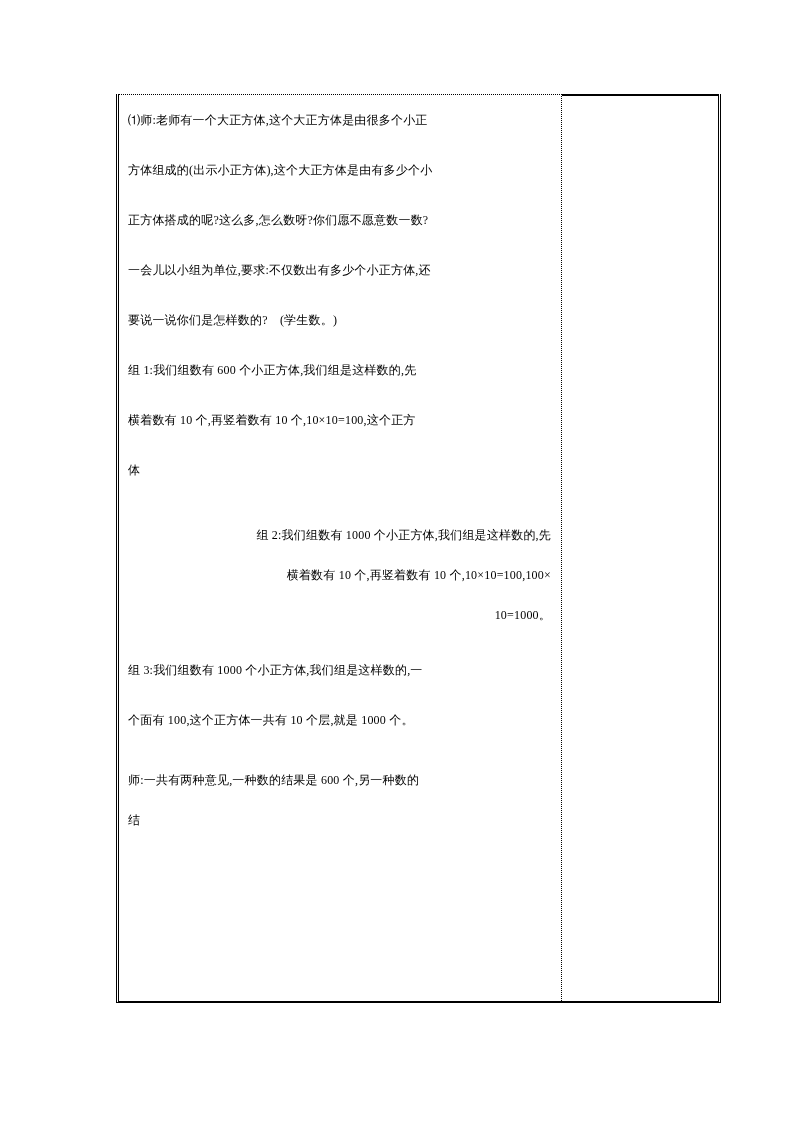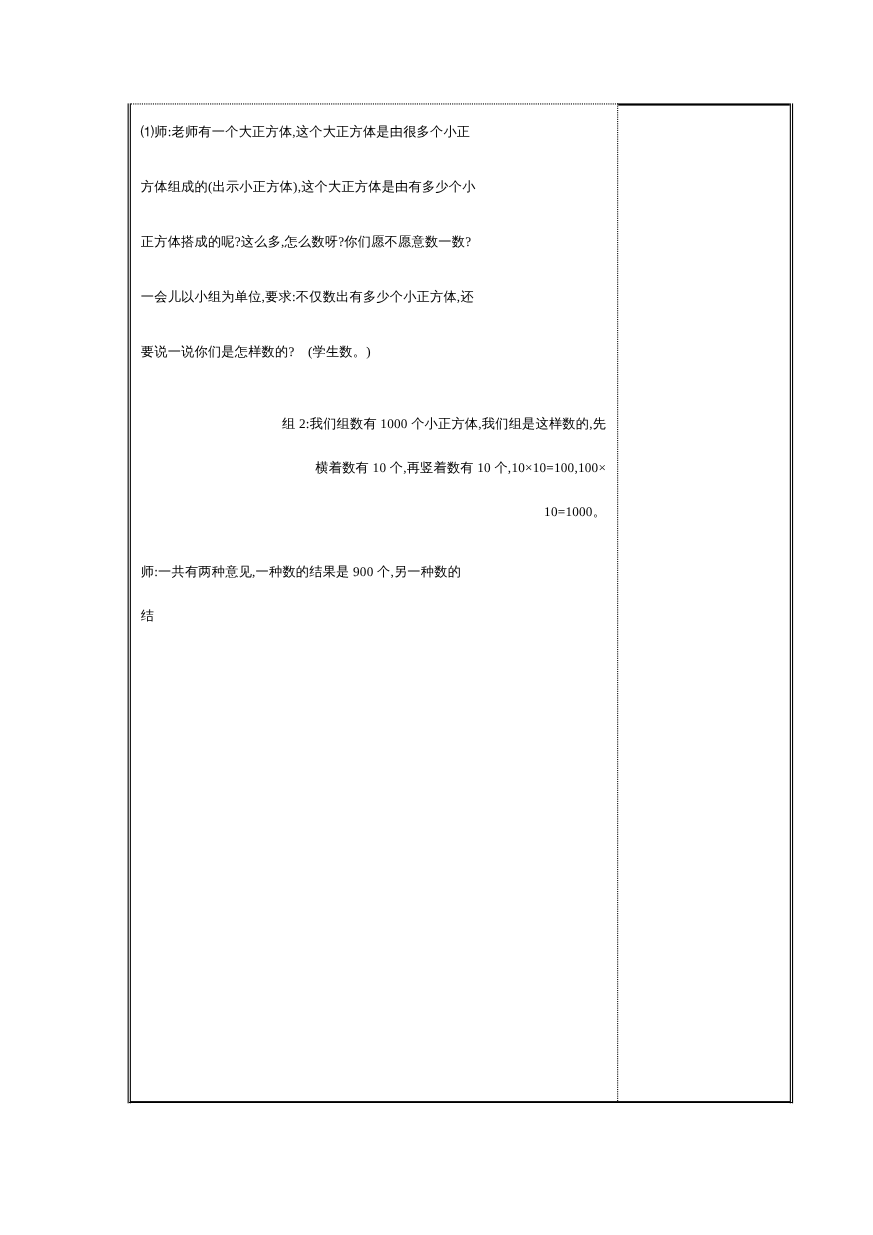--- a/index.html
+++ b/index.html
@@ -61,21 +61,26 @@
 <body>
 
 <div class="doc-page">
   <div class="doc-table">
     <div class="cell-left">
       <p class="para lh50">⑴师:老师有一个大正方体,这个大正方体是由很多个小正
 方体组成的(出示小正方体),这个大正方体是由有多少个小
 正方体搭成的呢?这么多,怎么数呀?你们愿不愿意数一数?
 一会儿以小组为单位,要求:不仅数出有多少个小正方体,还
 要说一说你们是怎样数的?　(学生数。)</p>
+      <p class="para lh50">组 1:我们组数有 600 个小正方体,我们组是这样数的,先
+横着数有 10 个,再竖着数有 10 个,10×10=100,这个正方
+体</p>
       <p class="para lh40 mt20">组 2:我们组数有 1000 个小正方体,我们组是这样数的,先
 横着数有 10 个,再竖着数有 10 个,10×10=100,100×
 10=1000。</p>
-      <p class="para lh40 mt15">师:一共有两种意见,一种数的结果是 900 个,另一种数的
+      <p class="para lh50 mt10">组 3:我们组数有 1000 个小正方体,我们组是这样数的,一
+个面有 100,这个正方体一共有 10 个层,就是 1000 个。</p>
+      <p class="para lh40 mt15">师:一共有两种意见,一种数的结果是 600 个,另一种数的
 结</p>
     </div>
     <div class="cell-right"></div>
   </div>
 </div>
 
 </body></html>

